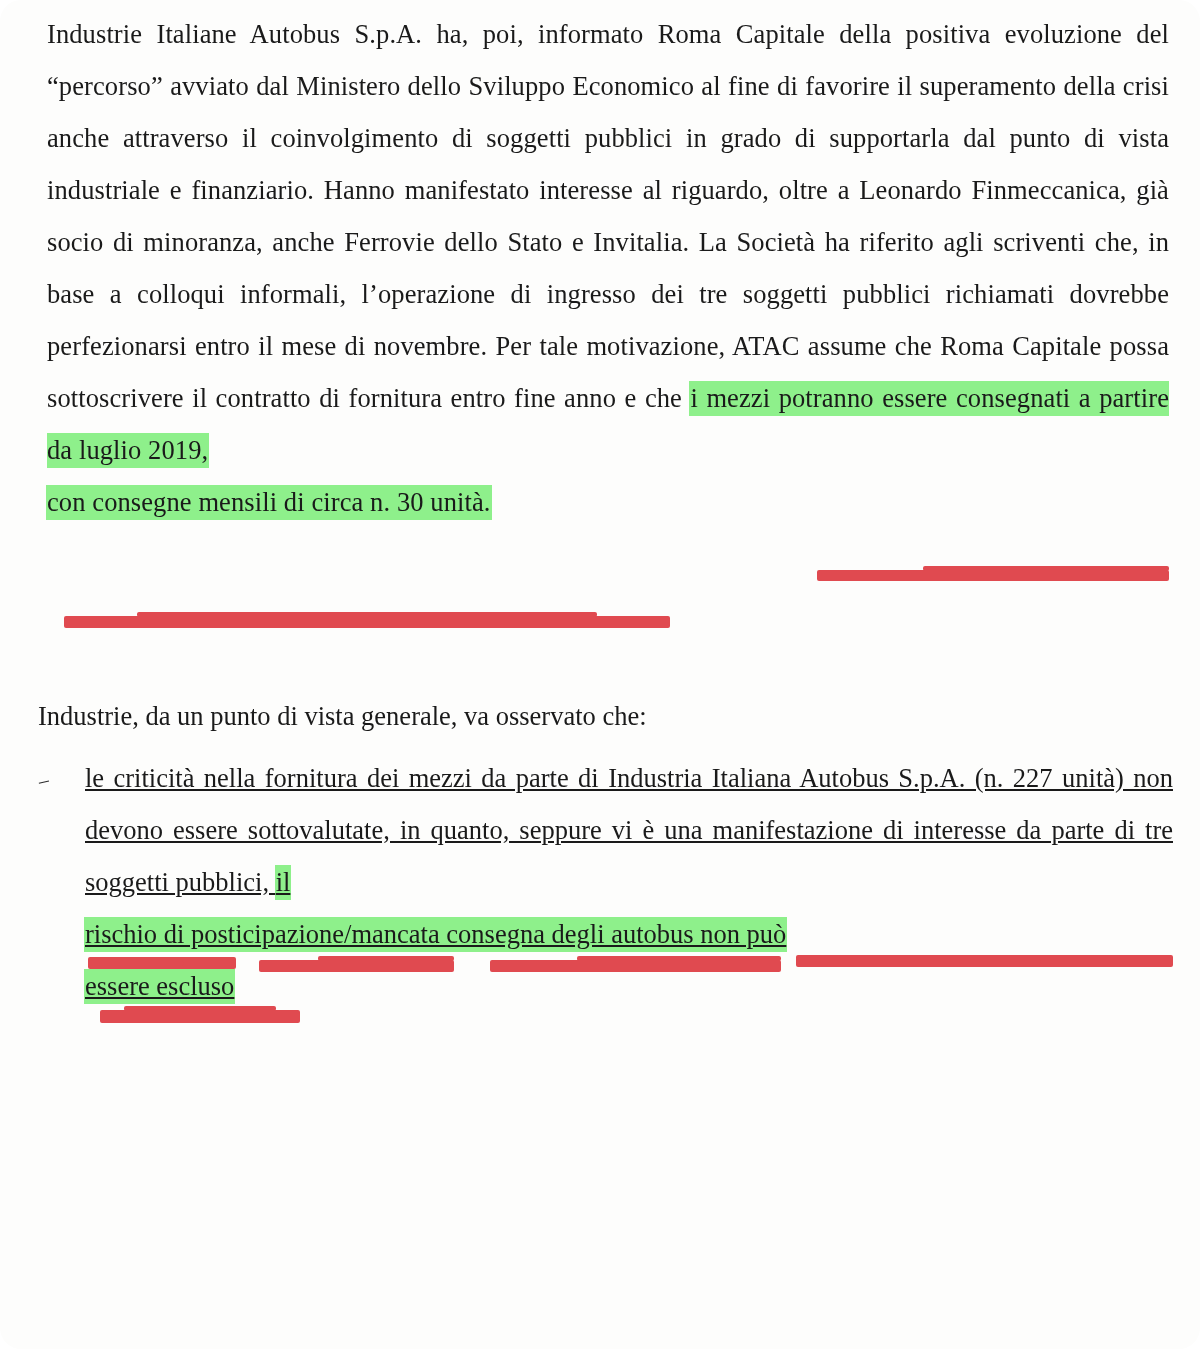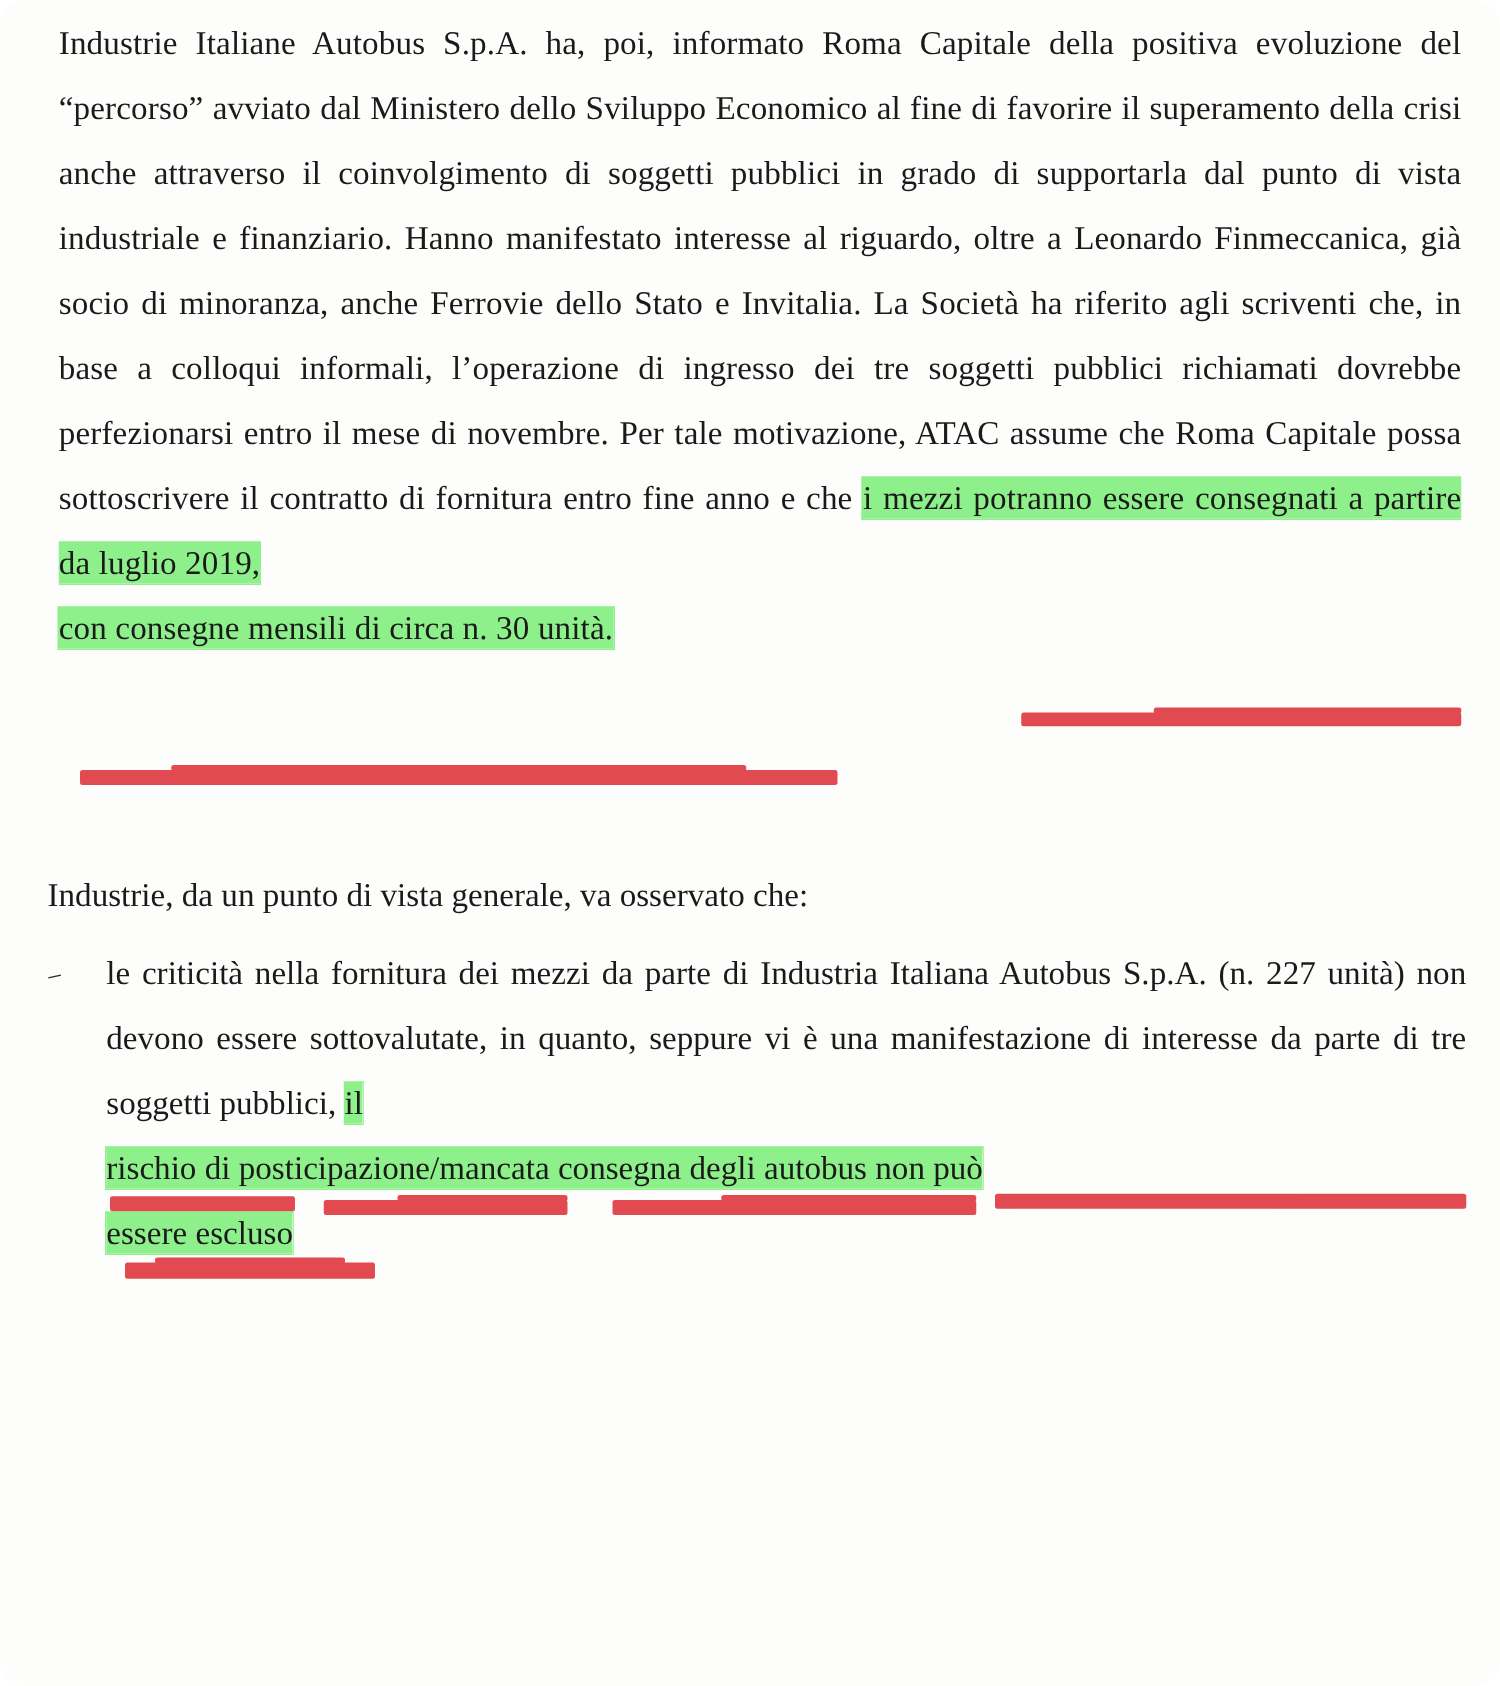--- a/index.html
+++ b/index.html
@@ -66,20 +66,21 @@
     font-size: 20px;
     line-height: 52px;
     color: #2a2a2a;
     transform: translateY(-2px) rotate(-12deg);
     display: inline-block;
   }
   .bullet-text {
     flex: 1 1 auto;
     text-align: justify;
     text-justify: inter-word;
+    text-decoration: underline;
   }
 
   
   .hl {
     background-color: #8ef08b;
     box-shadow: 0 0 0 1px #8ef08b;
     padding: 1px 0 2px 0;
   }
 
   

